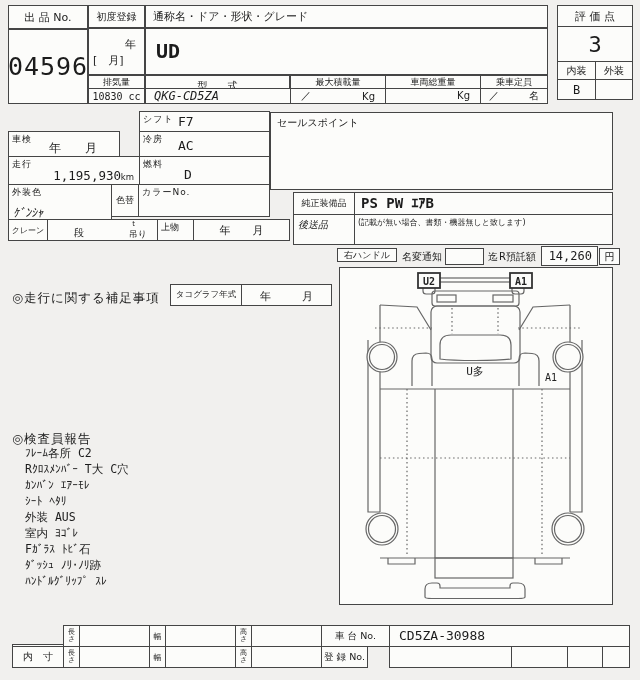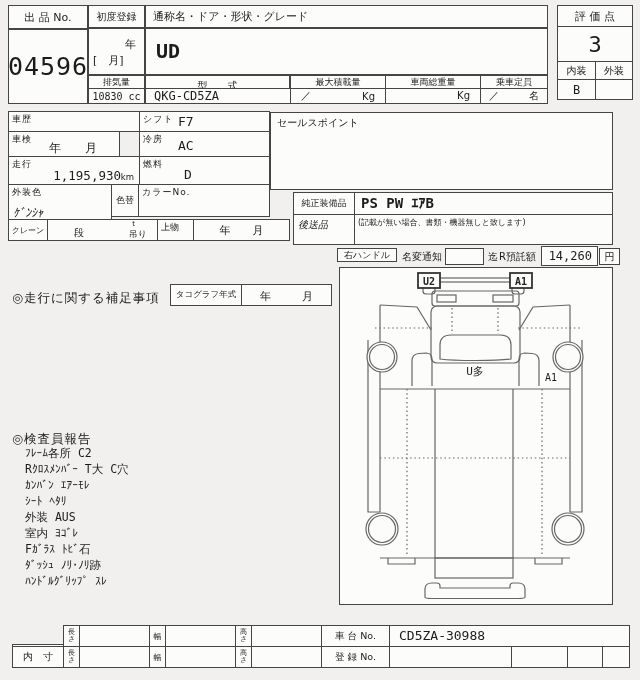--- a/index.html
+++ b/index.html
@@ -30,21 +30,21 @@
     <div class="nb" style="bottom:6px;left:4px;font-size:11px;">[　月]</div>
   </div>
 
   <div class="cell" style="left:145px;top:5px;width:403px;height:23px;font-size:11px;line-height:21px;padding-left:7px;">通称名・ドア・形状・グレード</div>
   <div class="cell mono" style="left:145px;top:28px;width:403px;height:47px;font-size:20px;font-weight:bold;line-height:44px;padding-left:10px;">UD</div>
 
   <div class="cell c" style="left:88px;top:75px;width:57px;height:14px;font-size:9px;">排気量</div>
   <div class="cell c mono" style="left:88px;top:88px;width:57px;height:16px;font-size:10px;">10830 cc</div>
 
   <div class="cell c" style="left:145px;top:75px;width:145px;height:22px;font-size:10px;">型　　式</div>
-  <div class="cell mono" style="left:145px;top:88px;width:165px;height:16px;font-size:12px;line-height:14px;padding-left:8px;">QKG-CD5ZA</div>
+  <div class="cell mono" style="left:145px;top:88px;width:165px;height:16px;font-size:12px;line-height:14px;padding-left:8px;font-style:italic;">QKG-CD5ZA</div>
 
   <div class="cell c" style="left:290px;top:75px;width:96px;height:14px;font-size:9px;">最大積載量</div>
   <div class="cell sb" style="left:290px;top:88px;width:96px;height:16px;font-size:10px;padding:0 10px;">
     <span>／</span>
     <span>Kg</span>
   </div>
 
   <div class="cell c" style="left:385px;top:75px;width:96px;height:14px;font-size:9px;">車両総重量</div>
   <div class="cell" style="left:385px;top:88px;width:96px;height:16px;">
     <div class="nb" style="top:1px;right:10px;font-size:10px;">Kg</div>
@@ -56,23 +56,20 @@
     <span>名</span>
   </div>
 
   <div class="cell c" style="left:557px;top:5px;width:76px;height:22px;font-size:11px;">評 価 点</div>
   <div class="cell c mono" style="left:557px;top:26px;width:76px;height:36px;font-size:22px;">3</div>
   <div class="cell c" style="left:557px;top:61px;width:39px;height:19px;font-size:10px;">内装</div>
   <div class="cell c" style="left:595px;top:61px;width:38px;height:19px;font-size:10px;">外装</div>
   <div class="cell c mono" style="left:557px;top:79px;width:39px;height:21px;font-size:12px;">B</div>
   <div class="cell c" style="left:595px;top:79px;width:38px;height:21px;font-size:12px;"></div>
 
-  <div class="cell" style="left:8px;top:111px;width:132px;height:21px;">
-    <span class="corner">車歴</span>
-  </div>
   <div class="cell" style="left:139px;top:111px;width:131px;height:21px;">
     <span class="corner">シフト</span>
     <span class="nb mono" style="left:38px;top:2px;font-size:13px;">F7</span>
   </div>
 
   <div class="cell" style="left:8px;top:131px;width:112px;height:26px;">
     <span class="corner">車検</span>
     <span class="nb" style="left:40px;top:8px;font-size:12px;letter-spacing:6px;">年　月</span>
   </div>
   <div class="cell" style="left:139px;top:131px;width:131px;height:26px;">
@@ -236,19 +233,19 @@
   <div class="cell c" style="left:63px;top:646px;width:17px;height:22px;">
     <span class="vert" style="width:9px;font-size:7px;">長さ</span>
   </div>
   <div class="cell" style="left:79px;top:646px;width:71px;height:22px;"></div>
   <div class="cell c" style="left:149px;top:646px;width:17px;height:22px;font-size:8px;">幅</div>
   <div class="cell" style="left:165px;top:646px;width:71px;height:22px;"></div>
   <div class="cell c" style="left:235px;top:646px;width:17px;height:22px;">
     <span class="vert" style="width:9px;font-size:7px;">高さ</span>
   </div>
   <div class="cell" style="left:251px;top:646px;width:71px;height:22px;"></div>
-  <div class="cell c" style="left:321px;top:646px;width:69px;height:22px;font-size:9.5px;">登 録 No.</div>
+  <div class="cell c" style="left:321px;top:646px;width:47px;height:22px;font-size:9.5px;">登 録 No.</div>
   <div class="cell" style="left:389px;top:646px;width:123px;height:22px;"></div>
   <div class="cell" style="left:511px;top:646px;width:57px;height:22px;"></div>
   <div class="cell" style="left:567px;top:646px;width:36px;height:22px;"></div>
   <div class="cell" style="left:602px;top:646px;width:28px;height:22px;"></div>
 
 </div>
 
 </body></html>

